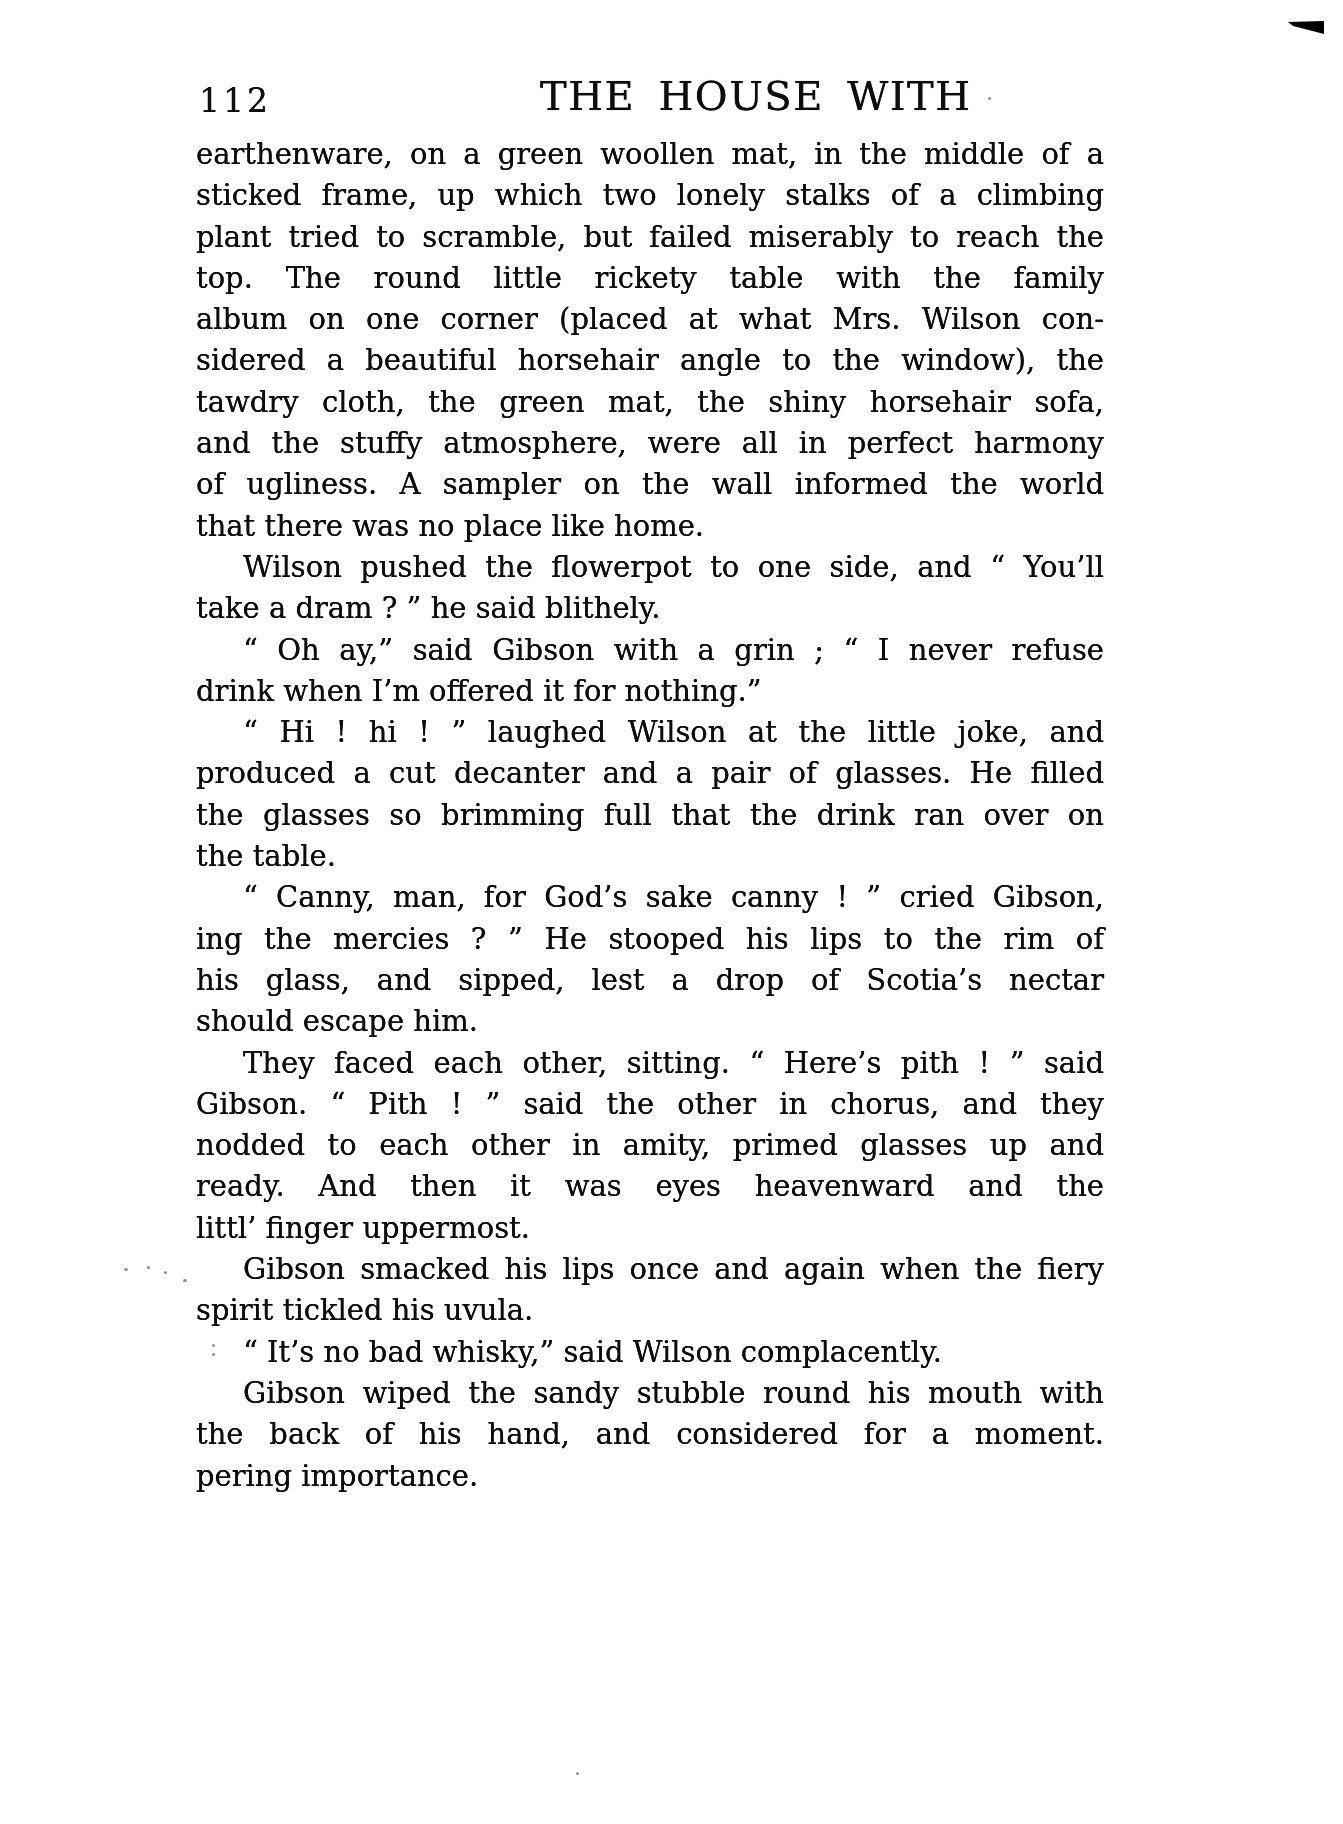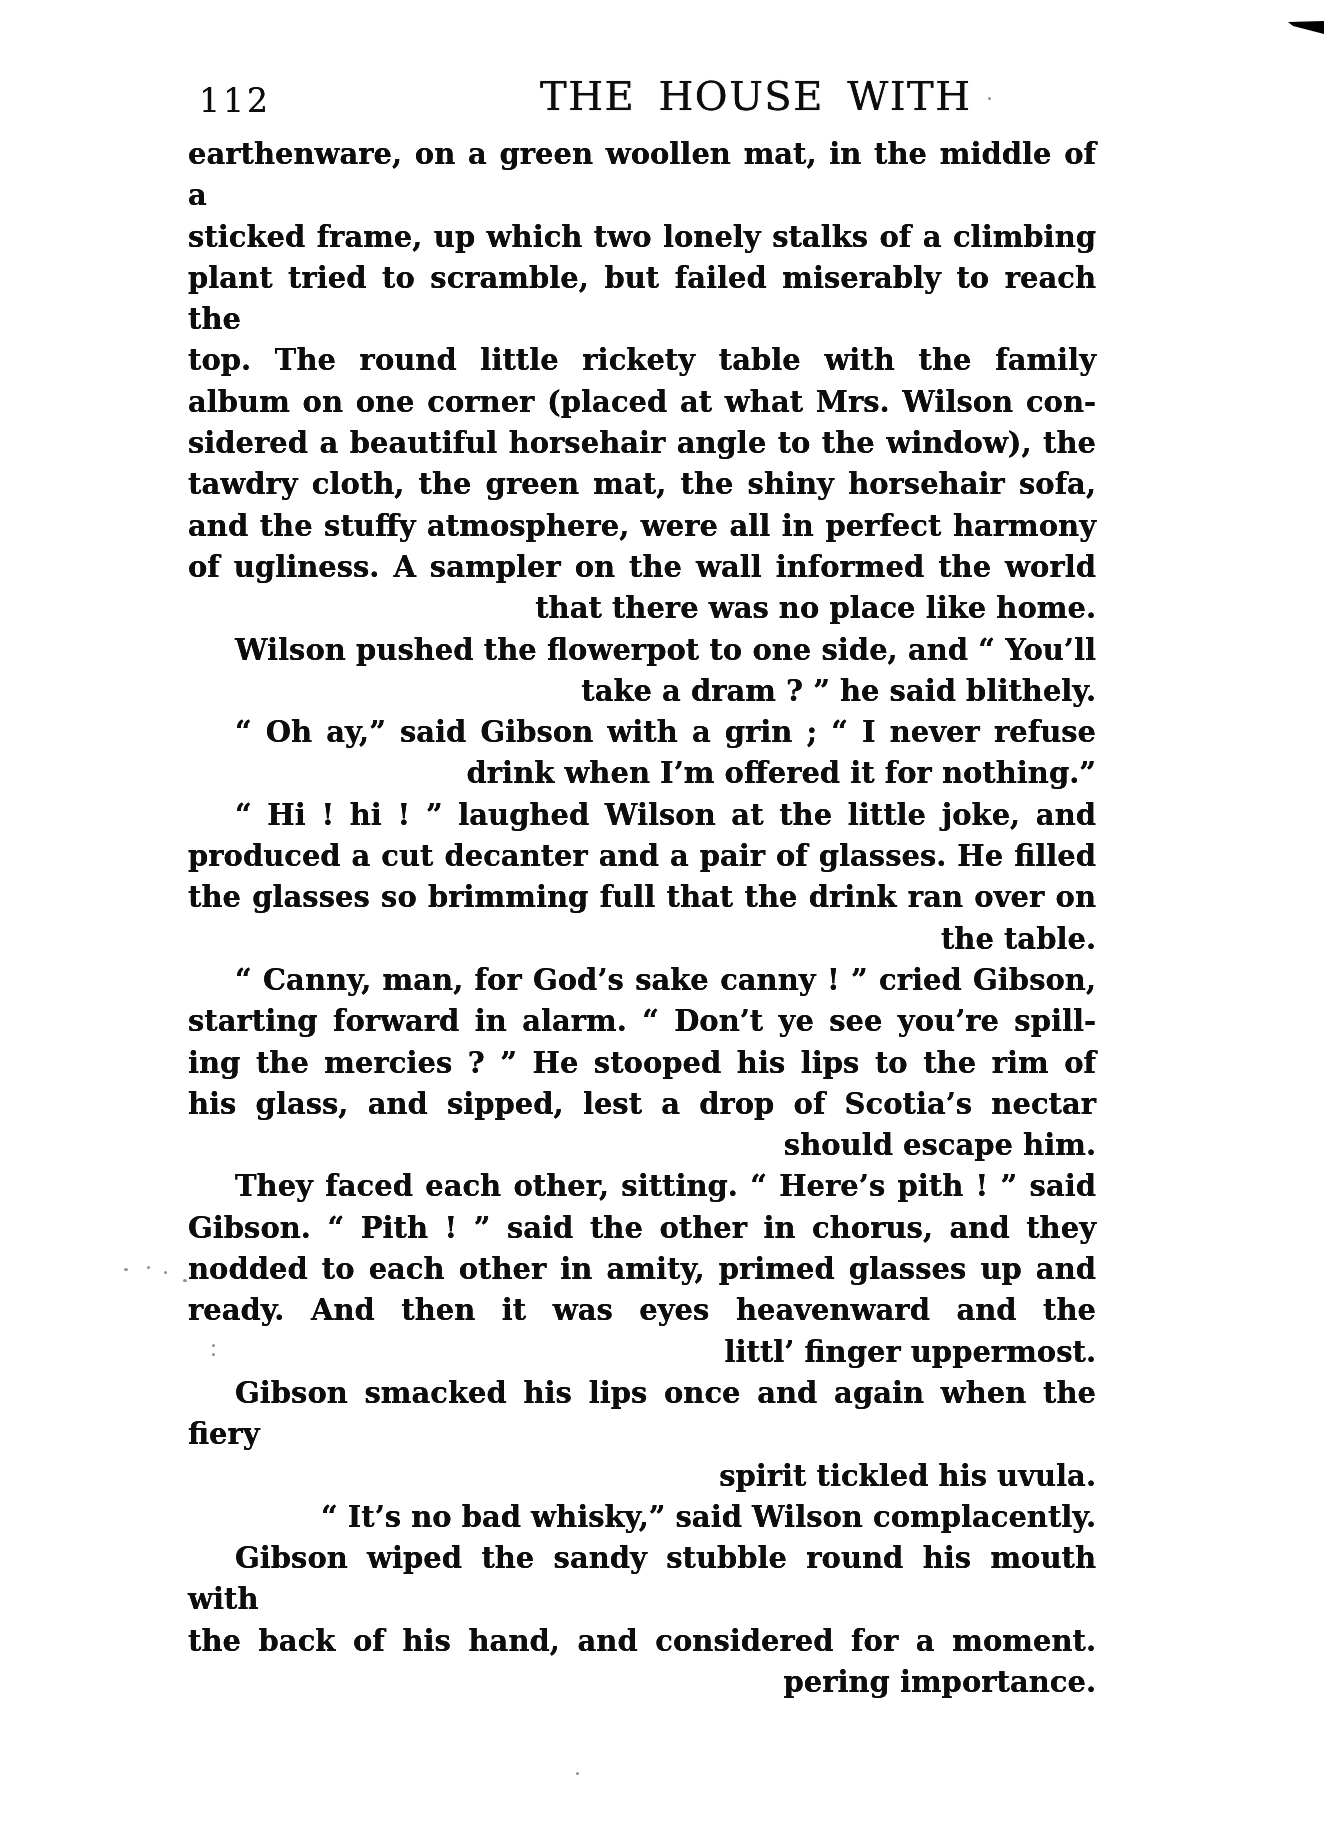--- a/index.html
+++ b/index.html
@@ -12,26 +12,25 @@
     position:absolute;left:199px;top:84px;
     font-size:33px;letter-spacing:3px;line-height:1;
     text-shadow:0 0 0.6px #000;
   }
   .running-title{
     position:absolute;left:540px;top:76px;white-space:nowrap;
     font-size:40px;line-height:1;letter-spacing:1.5px;word-spacing:9px;
     text-shadow:0 0 0.7px #000;
   }
   .textblock{
-    position:absolute;left:188px;top:134px;width:908px;
+    position:absolute;left:196px;top:134px;width:908px;
     font-size:29px;line-height:41.3px;
     text-shadow:0 0 0.5px #000;
-    font-weight:bold;
   }
-  .line{text-align:right;}
+  .line{text-align:left;}
   .line.fill{text-align:justify;text-align-last:justify;}
   .line.indent{text-indent:47px;}
   
   .wedge{
     position:absolute;left:1288px;top:21px;width:36px;height:13px;background:#000;
     clip-path:polygon(0 8%,100% 0,100% 100%,14% 38%);
   }
   .speck{position:absolute;background:#8f8f8f;border-radius:50%;}
   .sp1{left:124px;top:1268px;width:4px;height:3px;}
   .sp2{left:147px;top:1266px;width:3px;height:3px;}
@@ -70,21 +69,20 @@
       <div class="line">that there was no place like home.</div>
       <div class="line fill indent">Wilson pushed the flowerpot to one side, and “ You’ll</div>
       <div class="line">take a dram ? ” he said blithely.</div>
       <div class="line fill indent">“ Oh ay,” said Gibson with a grin ; “ I never refuse</div>
       <div class="line">drink when I’m offered it for nothing.”</div>
       <div class="line fill indent">“ Hi !  hi ! ” laughed Wilson at the little joke, and</div>
       <div class="line fill">produced a cut decanter and a pair of glasses.  He filled</div>
       <div class="line fill">the glasses so brimming full that the drink ran over on</div>
       <div class="line">the table.</div>
       <div class="line fill indent">“ Canny, man, for God’s sake canny ! ” cried Gibson,</div>
-      <div class="line fill">starting forward in alarm.  “ Don’t ye see you’re spill-</div>
       <div class="line fill">ing the mercies ? ”  He stooped his lips to the rim of</div>
       <div class="line fill">his glass, and sipped, lest a drop of Scotia’s nectar</div>
       <div class="line">should escape him.</div>
       <div class="line fill indent">They faced each other, sitting.  “ Here’s pith ! ” said</div>
       <div class="line fill">Gibson.  “ Pith ! ” said the other in chorus, and they</div>
       <div class="line fill">nodded to each other in amity, primed glasses up and</div>
       <div class="line fill">ready.  And then it was eyes heavenward and the</div>
       <div class="line">littl’ finger uppermost.</div>
       <div class="line fill indent">Gibson smacked his lips once and again when the fiery</div>
       <div class="line">spirit tickled his uvula.</div>

